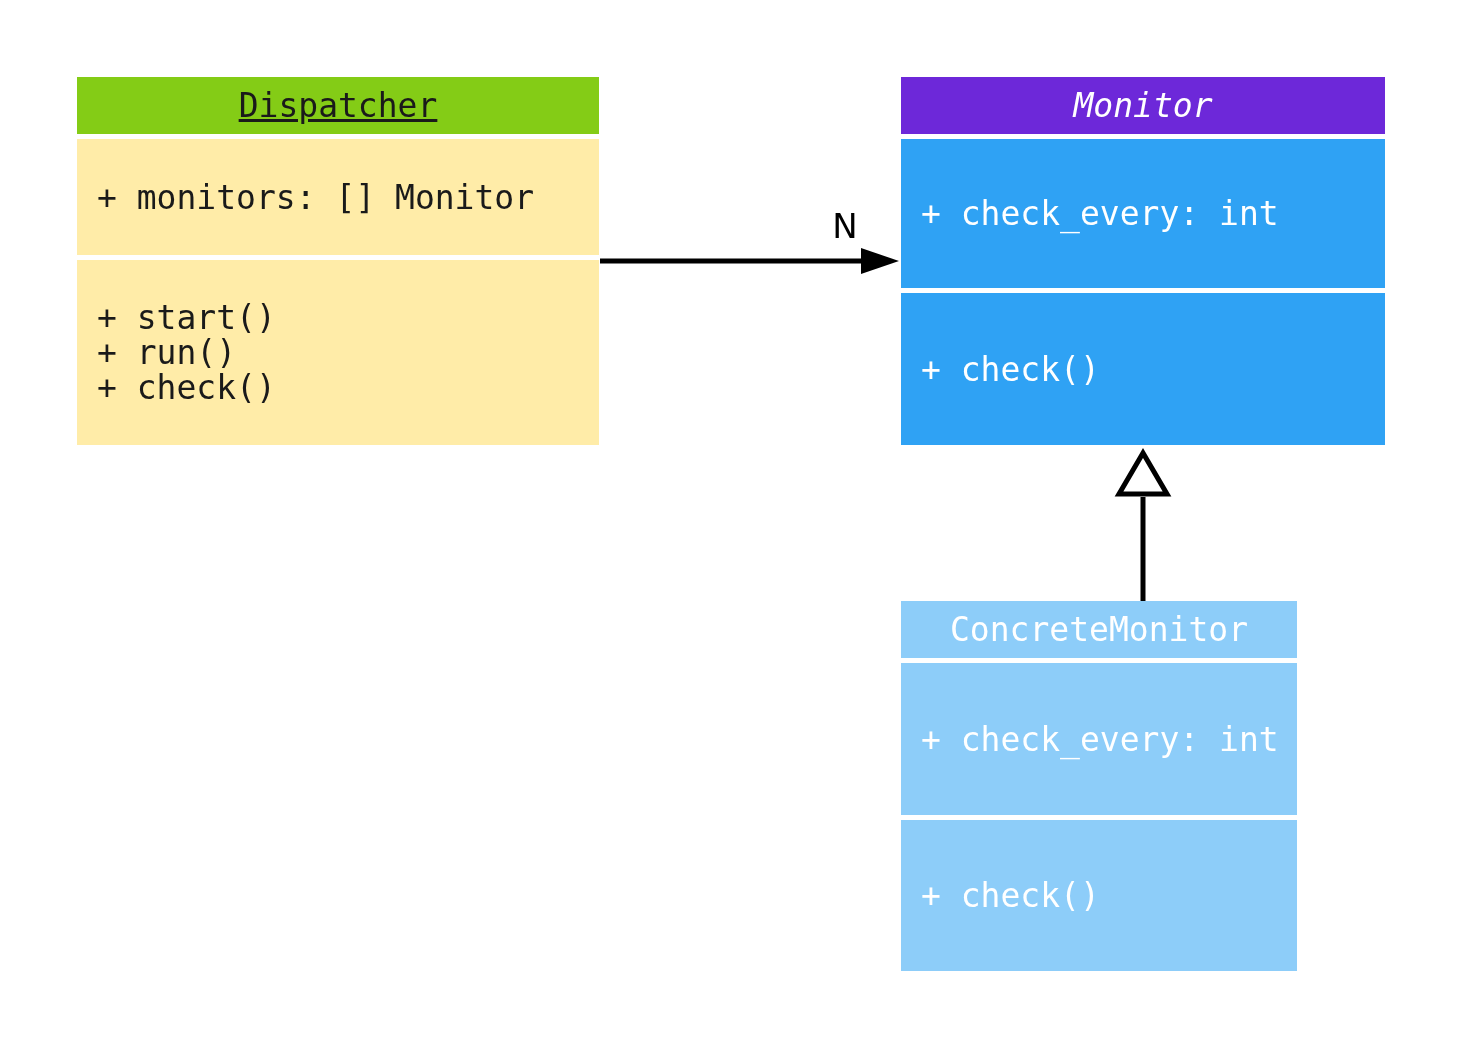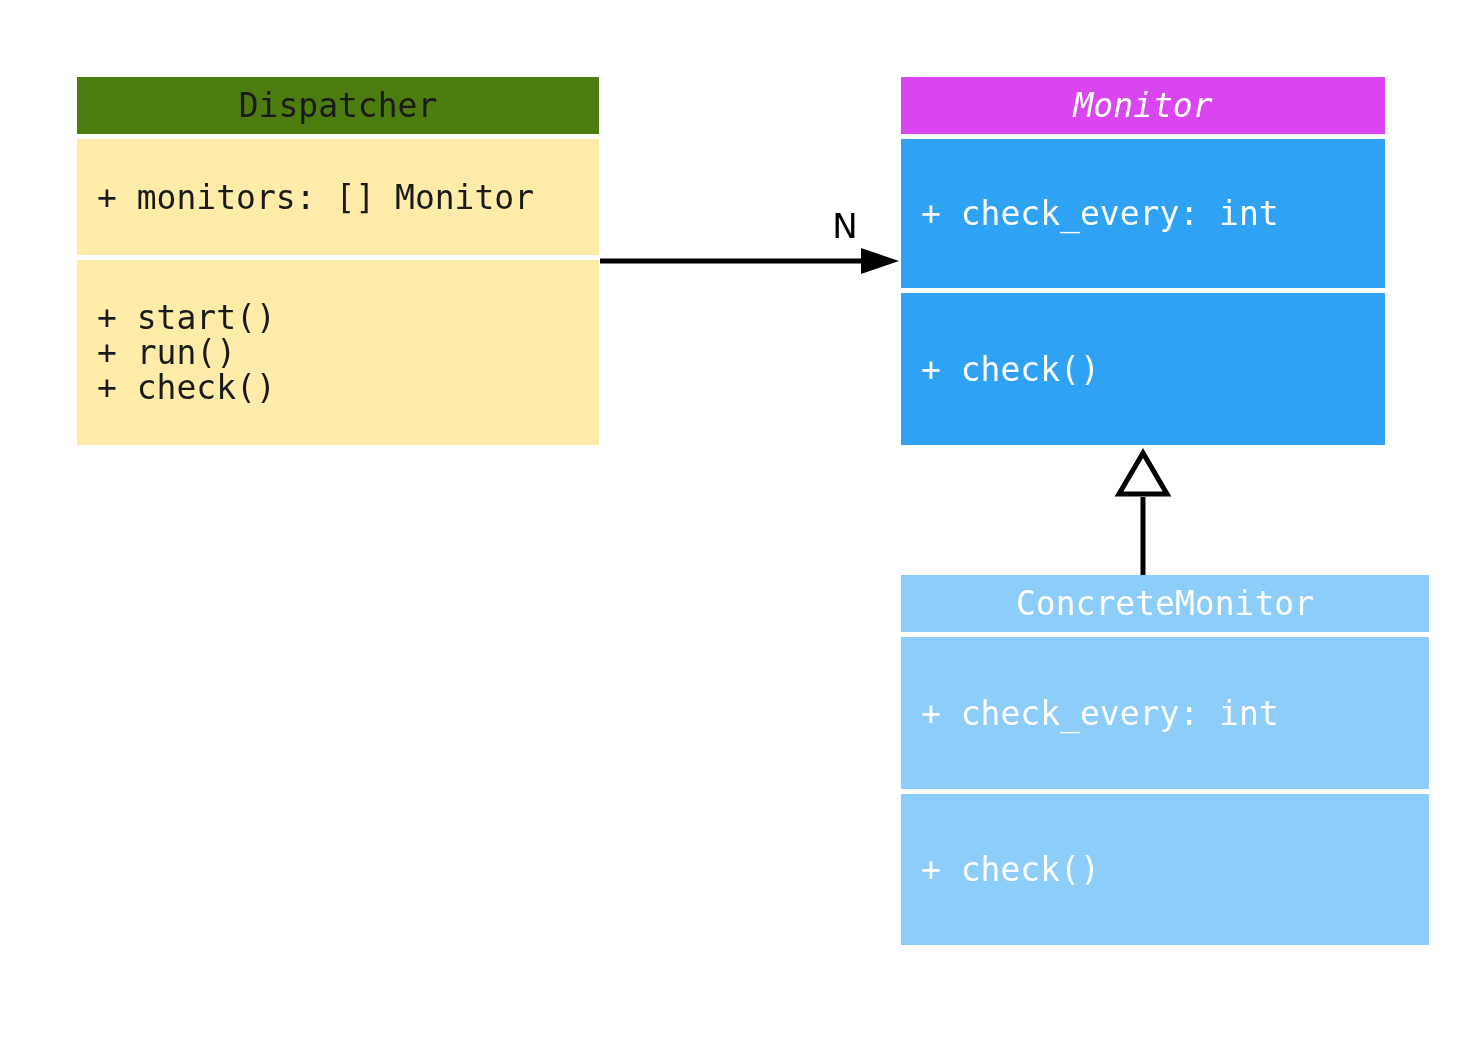--- a/index.html
+++ b/index.html
@@ -72,22 +72,22 @@
 
   .c-monitor {
     left: 901px; top: 77px;
     width: 484px; height: 368px;
     color: #ffffff;
   }
   .c-monitor .attrs { height: 149px; flex: none; }
   .c-monitor .title { font-style: italic; }
 
   .c-concrete {
-    left: 901px; top: 575px;
-    width: 528px; height: 370px;
+    left: 901px; top: 601px;
+    width: 396px; height: 370px;
     color: #ffffff;
   }
   .c-concrete .attrs { height: 152px; flex: none; }
 
   .assoc-label {
     position: absolute;
     left: 820px;
     top: 208px;
     width: 50px;
     text-align: center;
@@ -109,33 +109,33 @@
     </g>
     <g>
       <line x1="1143" y1="497" x2="1143" y2="601"></line>
       <polygon class="hollow-head" points="1143,453 1119,494 1167,494"></polygon>
     </g>
   </svg>
 
   <div class="assoc-label">N</div>
 
   <div class="uml-class c-dispatcher">
-    <div class="sec title" style="background-color: #4d7c0f;">Dispatcher</div>
+    <div class="sec title" style="background-color: #84cc16; text-decoration: underline;">Dispatcher</div>
     <div class="sec attrs" style="background-color: rgb(255, 236, 168);">
       <div class="line">+ monitors: [] Monitor</div>
     </div>
     <div class="sec methods" style="background-color: rgb(255, 236, 168);">
       <div class="line">+ start()</div>
       <div class="line">+ run()</div>
       <div class="line">+ check()</div>
     </div>
   </div>
 
   <div class="uml-class c-monitor">
-    <div class="sec title" style="background-color: #d946ef;">Monitor</div>
+    <div class="sec title" style="background-color: #6d28d9;">Monitor</div>
     <div class="sec attrs" style="background-color: rgb(47, 162, 244);">
       <div class="line">+ check_every: int</div>
     </div>
     <div class="sec methods" style="background-color: rgb(47, 162, 244);">
       <div class="line">+ check()</div>
     </div>
   </div>
 
   <div class="uml-class c-concrete">
     <div class="sec title" style="background-color: rgb(141, 205, 249);">ConcreteMonitor</div>

